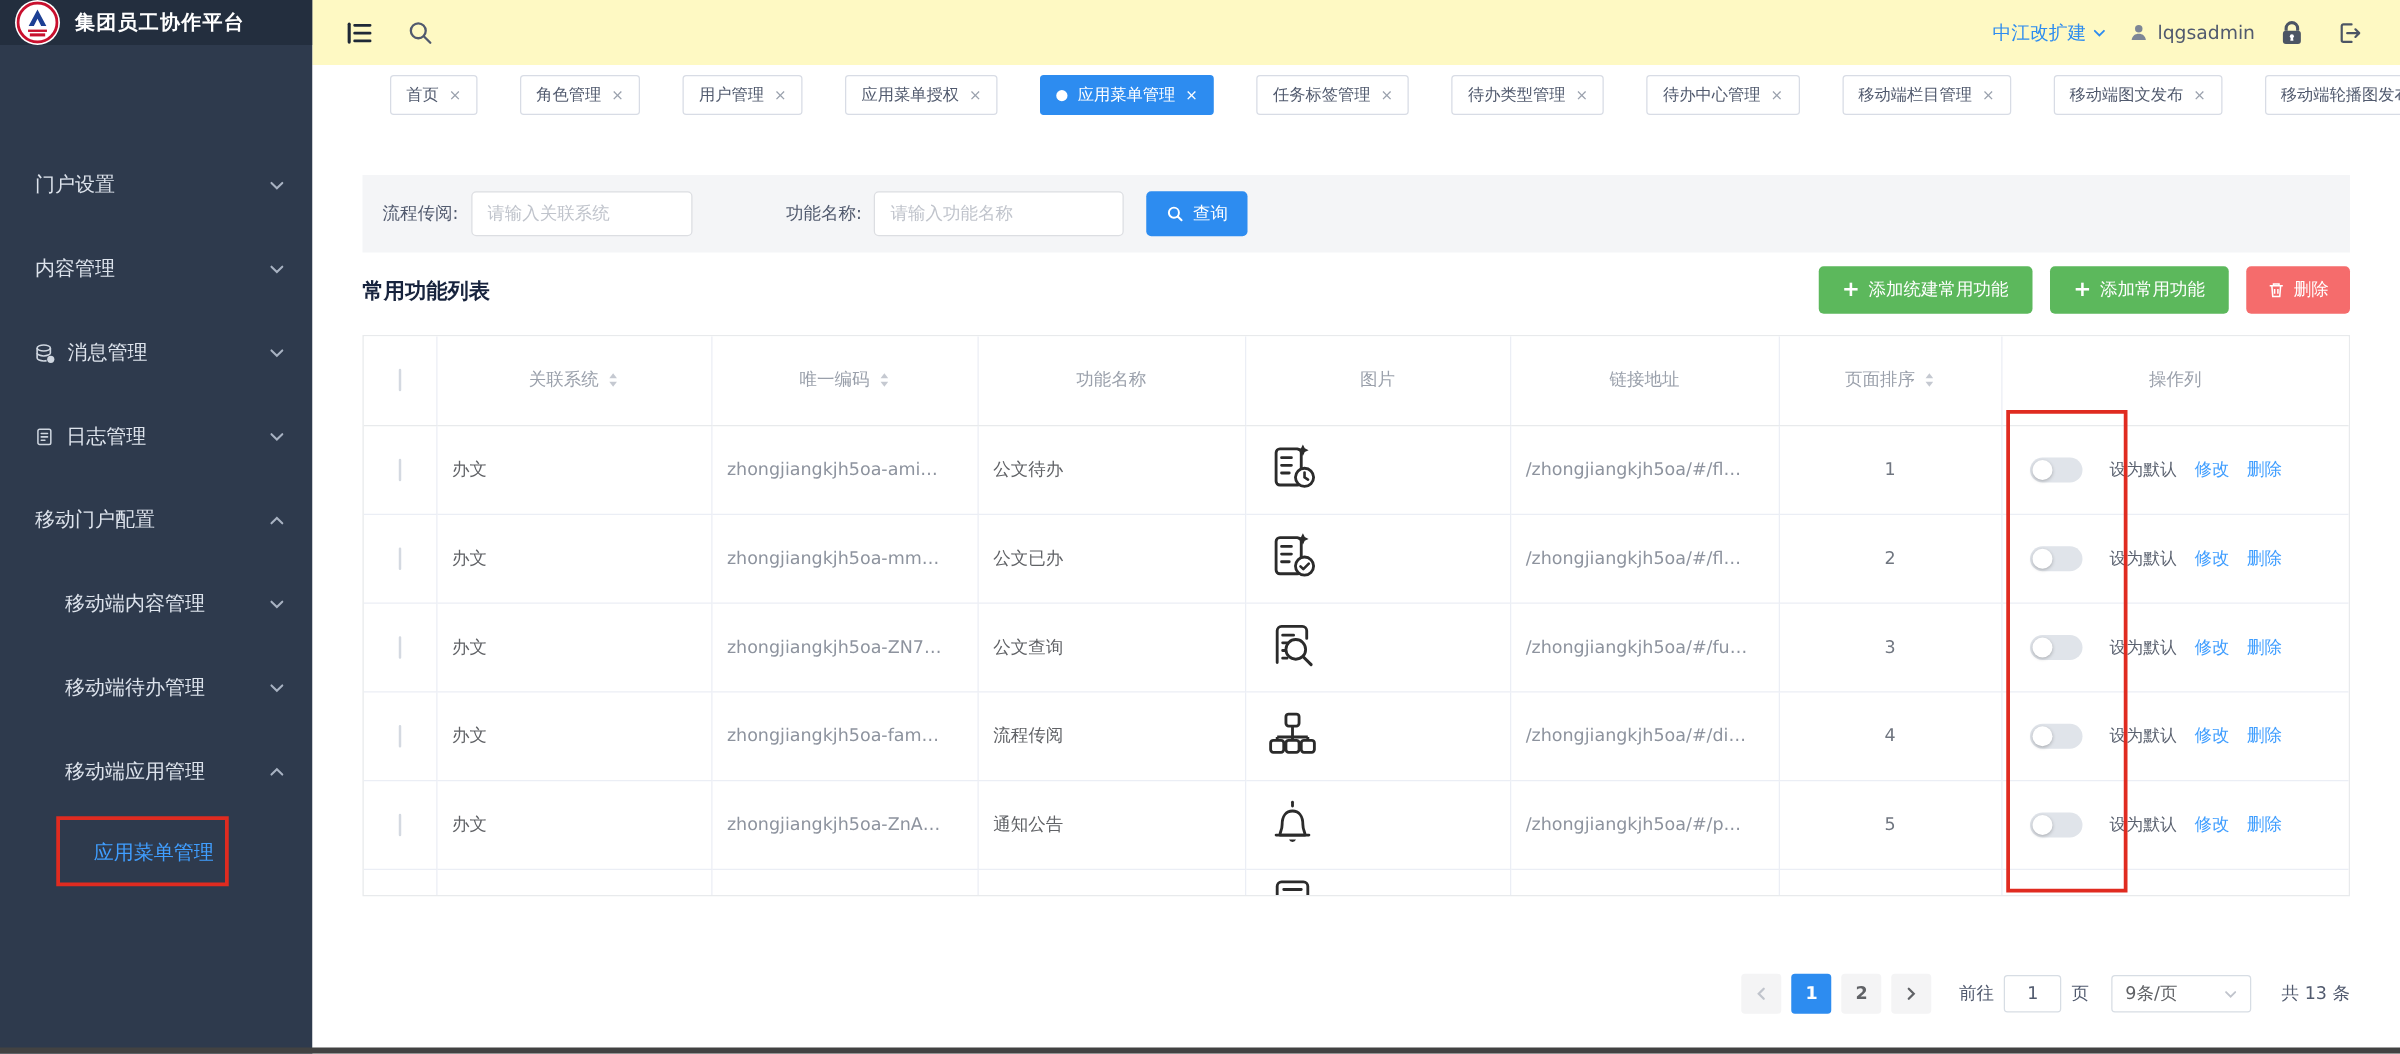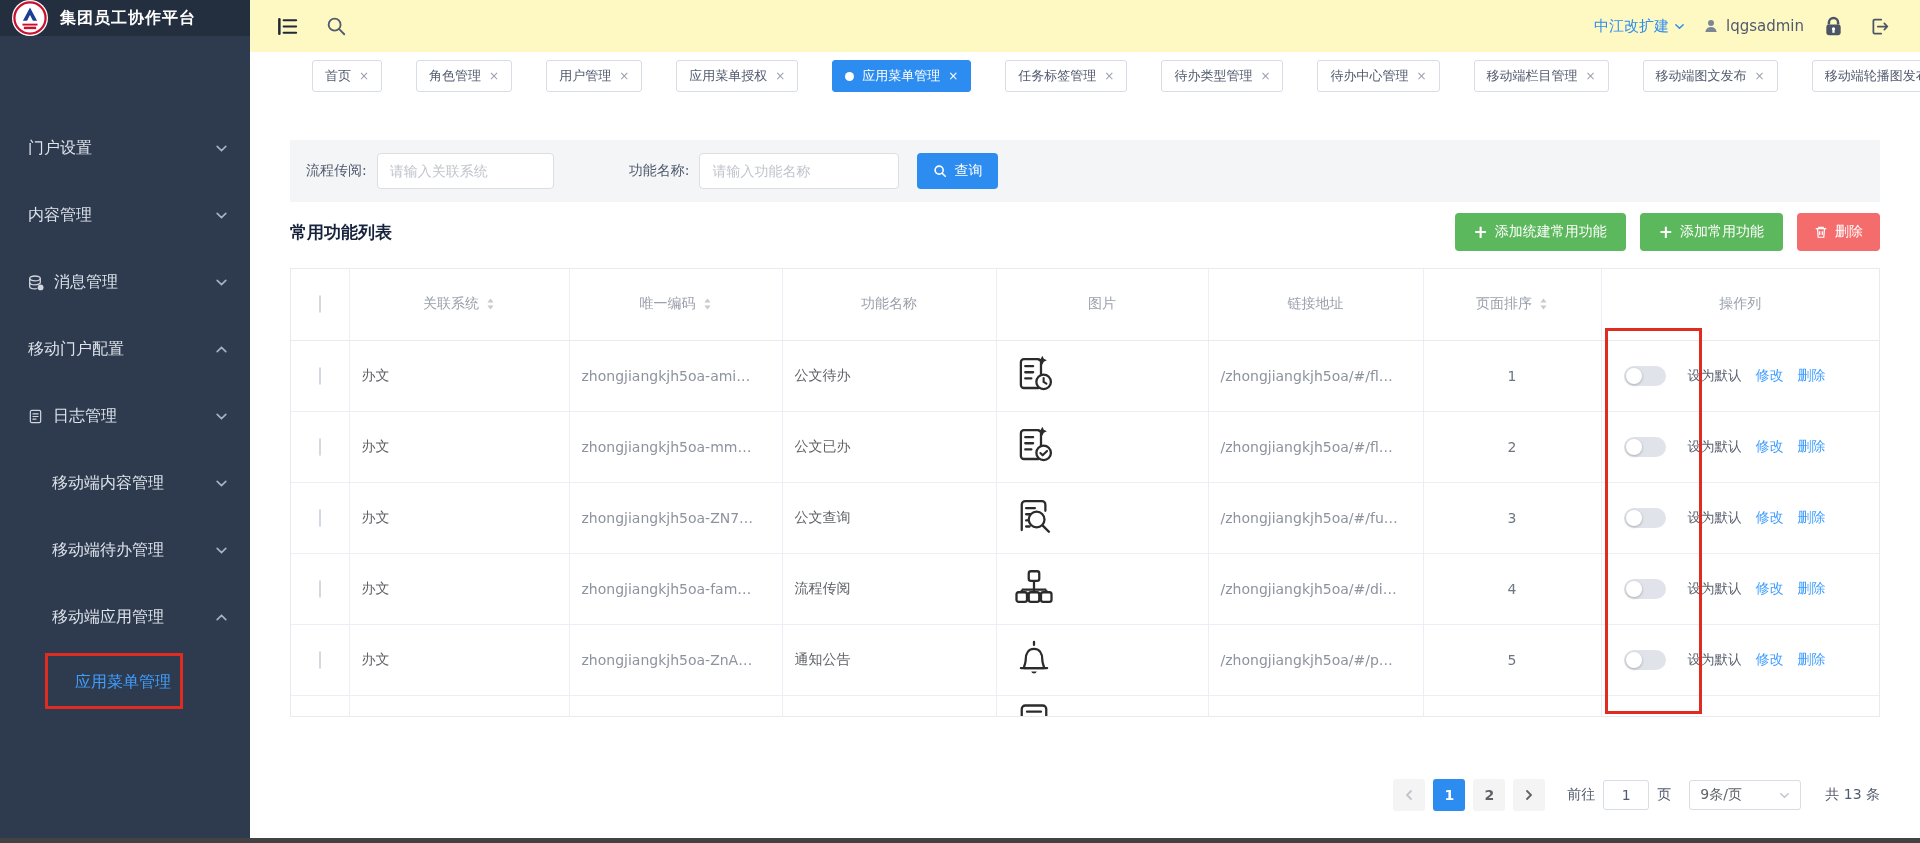--- a/index.html
+++ b/index.html
@@ -146,41 +146,41 @@
             <span>消息管理</span>
           </span>
           <span class="chev">
             <svg viewBox="0 0 12 12" width="13" height="13" fill="none" stroke="currentColor" stroke-width="1.5" stroke-linecap="round">
               <path d="M2 4l4 4 4-4"></path>
             </svg>
           </span>
         </div>
         <div class="menu-item lvl1">
           <span class="mi-label">
-            <span>移动门户配置</span>
-          </span>
-          <span class="chev">
-            <svg viewBox="0 0 12 12" width="13" height="13" fill="none" stroke="currentColor" stroke-width="1.5" stroke-linecap="round">
-              <path d="M2 8l4-4 4 4"></path>
-            </svg>
-          </span>
-        </div>
-        <div class="menu-item lvl1">
-          <span class="mi-label">
             <span class="mi-icon">
               <svg viewBox="0 0 16 16" width="15" height="15">
                 <rect x="2.5" y="1.5" width="11" height="13" rx="1.5" fill="none" stroke="currentColor" stroke-width="1.3"></rect>
                 <path d="M5.3 5.2h5.4M5.3 8h5.4M5.3 10.8h3.2" stroke="currentColor" stroke-width="1.3" stroke-linecap="round"></path>
               </svg>
             </span>
             <span>日志管理</span>
           </span>
           <span class="chev">
             <svg viewBox="0 0 12 12" width="13" height="13" fill="none" stroke="currentColor" stroke-width="1.5" stroke-linecap="round">
               <path d="M2 4l4 4 4-4"></path>
+            </svg>
+          </span>
+        </div>
+        <div class="menu-item lvl1">
+          <span class="mi-label">
+            <span>移动门户配置</span>
+          </span>
+          <span class="chev">
+            <svg viewBox="0 0 12 12" width="13" height="13" fill="none" stroke="currentColor" stroke-width="1.5" stroke-linecap="round">
+              <path d="M2 8l4-4 4 4"></path>
             </svg>
           </span>
         </div>
         <div class="menu-item lvl2">
           <span class="mi-label">
             <span>移动端内容管理</span>
           </span>
           <span class="chev">
             <svg viewBox="0 0 12 12" width="13" height="13" fill="none" stroke="currentColor" stroke-width="1.5" stroke-linecap="round">
               <path d="M2 4l4 4 4-4"></path>

